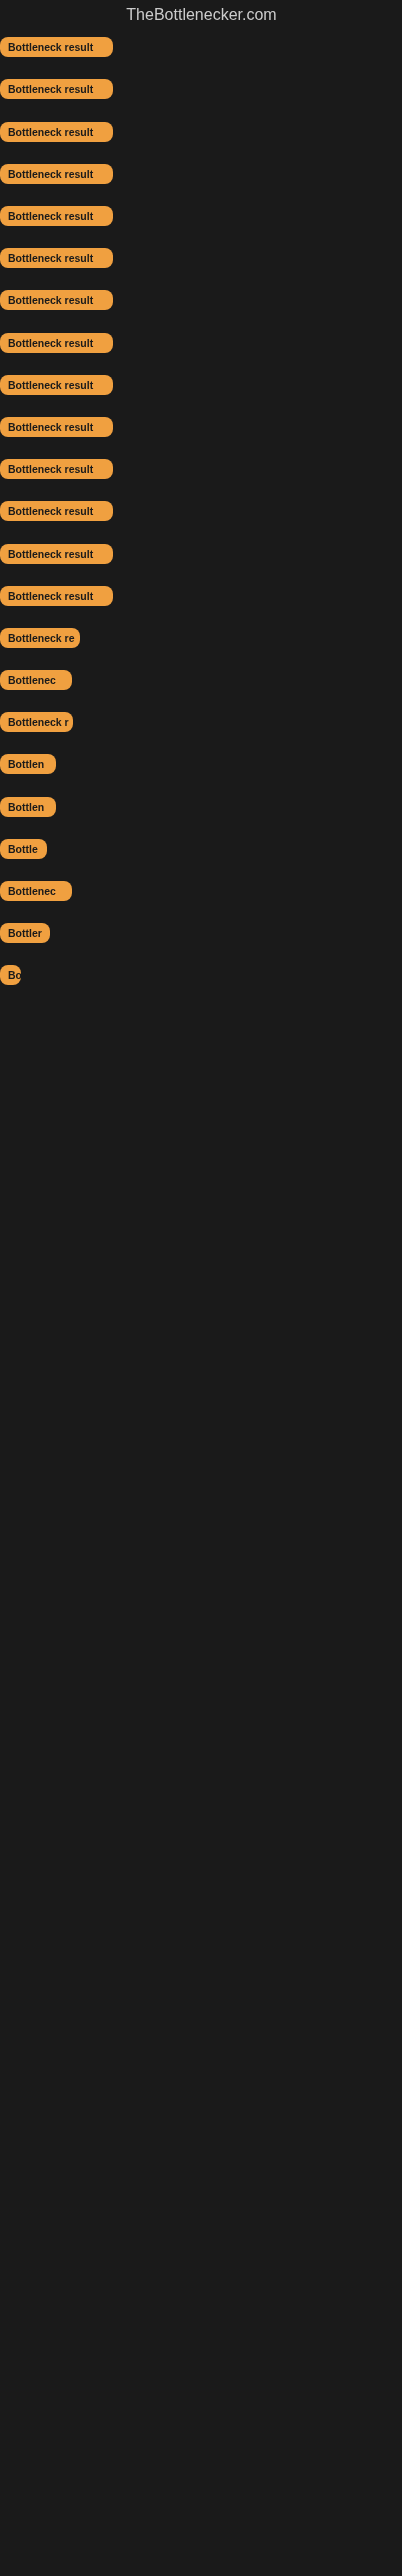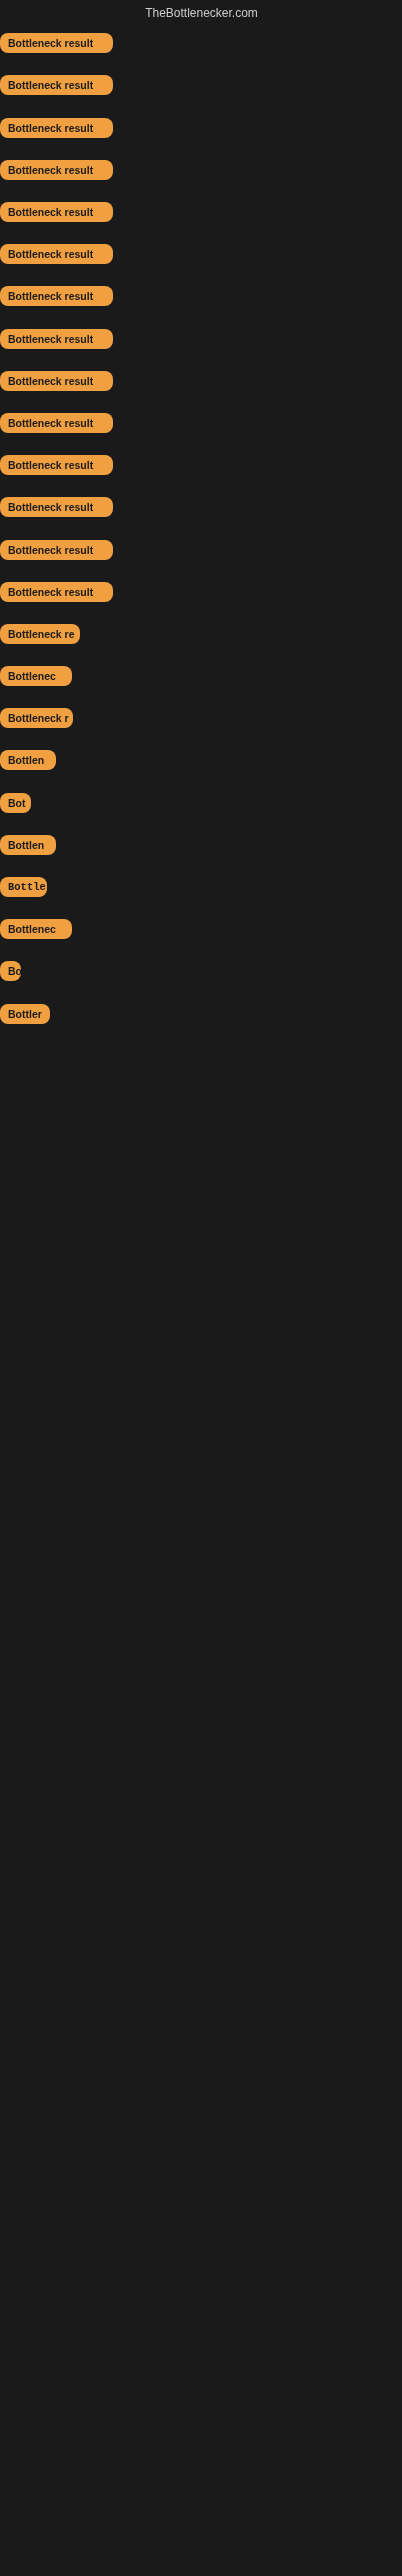--- a/index.html
+++ b/index.html
@@ -13,21 +13,21 @@
       min-height: 2576px;
       background-color: #1a1a1a;
       font-family: Arial, sans-serif;
       position: relative;
     }
 
     .site-header {
       text-align: center;
       padding: 6.4px 0 9.7px 0;
       color: #cccccc;
-      font-size: 12px;
+      font-size: 16px;
       font-weight: normal;
     }
 
     .bottleneck-item {
       margin-bottom: 0px;
       padding: 3.2px 0 16px 0;
     }
 
     .bottleneck-badge {
       display: inline-block;
@@ -60,20 +60,19 @@
     <div class="bottleneck-item"><div class="bottleneck-badge" style="max-width: 113px; width: 113px;">Bottleneck result</div></div>
     <div class="bottleneck-item"><div class="bottleneck-badge" style="max-width: 113px; width: 113px;">Bottleneck result</div></div>
     <div class="bottleneck-item"><div class="bottleneck-badge" style="max-width: 113px; width: 113px;">Bottleneck result</div></div>
     <div class="bottleneck-item"><div class="bottleneck-badge" style="max-width: 113px; width: 113px;">Bottleneck result</div></div>
     <div class="bottleneck-item"><div class="bottleneck-badge" style="max-width: 113px; width: 113px;">Bottleneck result</div></div>
     <div class="bottleneck-item"><div class="bottleneck-badge" style="max-width: 113px; width: 113px;">Bottleneck result</div></div>
     <div class="bottleneck-item"><div class="bottleneck-badge" style="max-width: 93px; width: 80px;">Bottleneck re</div></div>
     <div class="bottleneck-item"><div class="bottleneck-badge" style="max-width: 72px; width: 72px;">Bottlenec</div></div>
     <div class="bottleneck-item"><div class="bottleneck-badge" style="max-width: 85px; width: 73px;">Bottleneck r</div></div>
     <div class="bottleneck-item"><div class="bottleneck-badge" style="max-width: 56px; width: 56px;">Bottlen</div></div>
-    <div class="bottleneck-item"><div class="bottleneck-badge" style="max-width: 31px; width: 31px;">Bot</div></div>
     <div class="bottleneck-item"><div class="bottleneck-badge" style="max-width: 56px; width: 56px;">Bottlen</div></div>
-    <div class="bottleneck-item"><div class="bottleneck-badge" style="max-width: 47px; width: 60px; font-family: Liberation Mono, monospace;">Bottle</div></div>
+    <div class="bottleneck-item"><div class="bottleneck-badge" style="max-width: 47px; width: 60px;">Bottle</div></div>
     <div class="bottleneck-item"><div class="bottleneck-badge" style="max-width: 72px; width: 72px;">Bottlenec</div></div>
+    <div class="bottleneck-item"><div class="bottleneck-badge" style="max-width: 50px; width: 50px;">Bottler</div></div>
     <div class="bottleneck-item"><div class="bottleneck-badge" style="max-width: 21px; width: 21px;">Bo</div></div>
-    <div class="bottleneck-item"><div class="bottleneck-badge" style="max-width: 50px; width: 50px;">Bottler</div></div>
   </div>
 
 
 </body></html>

